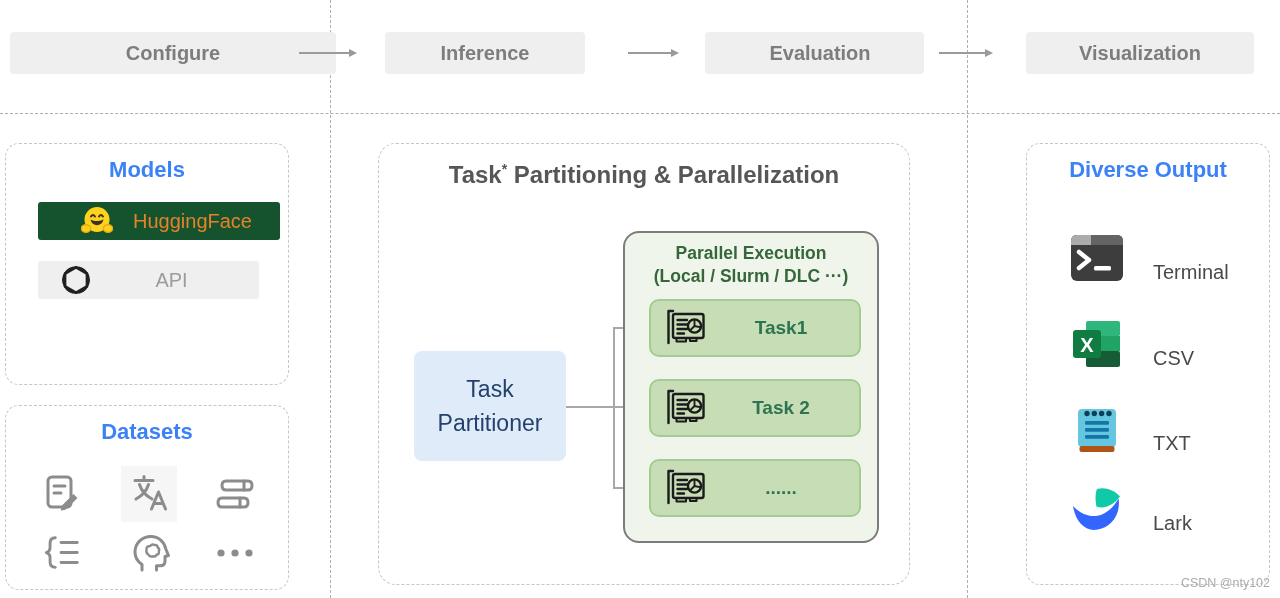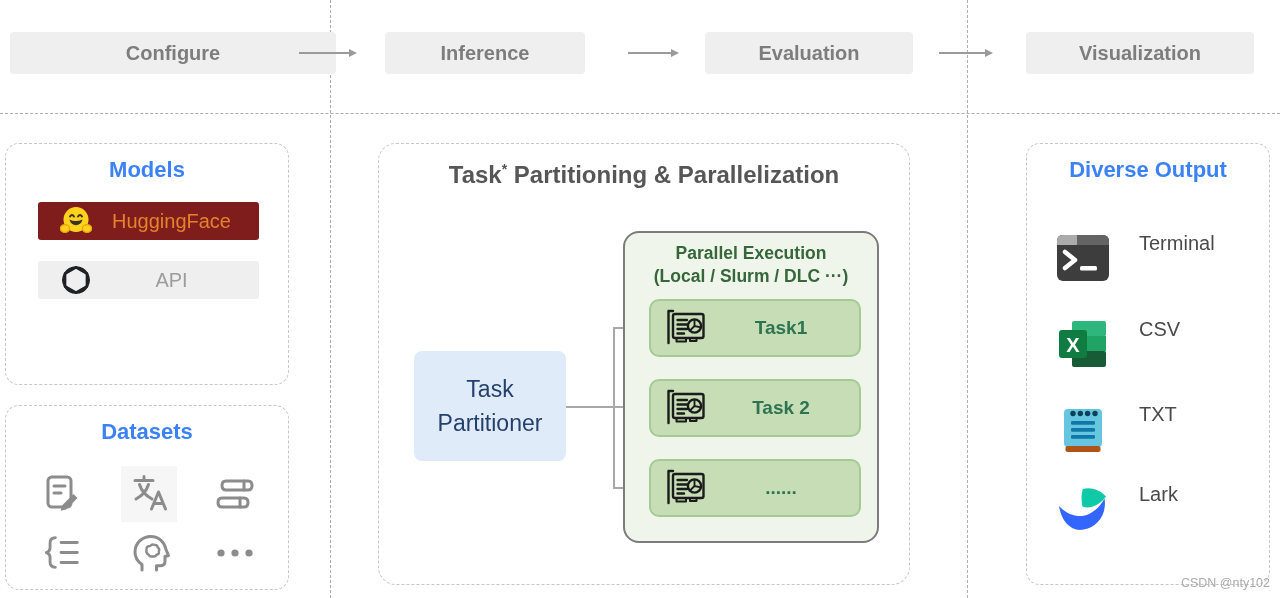--- a/index.html
+++ b/index.html
@@ -9,41 +9,41 @@
   
   .vline{position:absolute;top:0;height:598px;width:0;border-left:1px dashed #ADADAD;}
   .hline{position:absolute;left:0;width:1280px;height:0;top:113px;border-top:1px dashed #ADADAD;}
 
   
   .stage{position:absolute;top:32px;height:42px;background:#EFEFEF;border-radius:4px;
          display:flex;align-items:center;justify-content:center;
          font-size:20px;font-weight:bold;color:#7D7D7D;}
   .stage.s0{left:10px;width:326px;}
   .stage.s1{left:385px;width:200px;}
-  .stage.s2{left:705px;width:208px;}
+  .stage.s2{left:705px;width:208px;padding-left:11px;}
   .stage.s3{left:1026px;width:228px;}
   .harrow{position:absolute;top:52px;height:2px;background:#9A9A9A;}
   .harrow.a0{left:299px;width:50px;}
   .harrow.a1{left:628px;width:43px;}
   .harrow.a2{left:939px;width:46px;}
   .ahead{position:absolute;right:-8px;top:-3.5px;width:0;height:0;
          border-left:8px solid #9A9A9A;border-top:4.5px solid transparent;border-bottom:4.5px solid transparent;}
 
   
   .panel{position:absolute;border:1.5px dashed #C6C6C6;border-radius:14px;background:#fff;box-sizing:border-box;}
   .panel.models{left:5px;top:143px;width:284px;height:242px;}
   .panel.datasets{left:5px;top:405px;width:284px;height:185px;}
   .panel.middle{left:378px;top:143px;width:532px;height:442px;border-radius:18px;}
   .panel.output{left:1026px;top:143px;width:244px;height:442px;}
   .panel-title{text-align:center;font-weight:bold;color:#3b82f6;font-size:22px;margin-top:13px;}
 
   
   .model-row{position:absolute;left:32px;width:221px;height:38px;border-radius:3px;
              display:flex;align-items:center;}
-  .model-row.hf{top:58px;background:#7f1d1d;}
+  .model-row.hf{top:58px;background:#14532d;padding-left:21px;}
   .model-row.api{top:117px;background:#EFEFEF;}
   .model-row.custom{top:176px;background:#E2D3EA;}
   .m-icon{width:32px;height:32px;margin-left:22px;flex:none;display:flex;align-items:center;justify-content:center;}
   .m-label{flex:1;text-align:center;font-size:20px;margin-right:8px;}
   .model-row.hf .m-label{color:#E5822B;}
   .model-row.api .m-label{color:#9C9C9C;}
   .model-row.custom .m-label{color:#91859D;}
 
   
   .ds-cell{position:absolute;width:56px;height:56px;display:flex;align-items:center;justify-content:center;}
@@ -78,21 +78,21 @@
   .main-line{left:187px;top:262px;width:47px;}
   .trunk{left:234px;top:183px;height:162px;}
   .branch{position:absolute;left:234px;width:20px;height:2px;background:#A8A8A8;}
   .branch.b0{top:183px;}
   .branch.b1{top:262px;}
   .branch.b2{top:343px;}
   .bhead{position:absolute;right:-8px;top:-3.5px;width:0;height:0;
          border-left:8px solid #A8A8A8;border-top:4.5px solid transparent;border-bottom:4.5px solid transparent;}
 
   
-  .out-item{position:absolute;left:26px;display:flex;align-items:flex-start;height:52px;}
+  .out-item{position:absolute;left:40px;display:flex;align-items:flex-end;height:52px;}
   .out-item.o0{top:88px;}
   .out-item.o1{top:174px;}
   .out-item.o2{top:259px;}
   .out-item.o3{top:339px;}
   .out-icon{width:60px;height:52px;display:flex;align-items:center;justify-content:center;flex:none;}
   .out-label{margin-left:26px;font-size:20px;color:#4A4A4A;}
 
   .watermark{position:absolute;right:10px;bottom:8px;font-size:12.5px;color:#ABABAB;}
 </style>
 </head>

